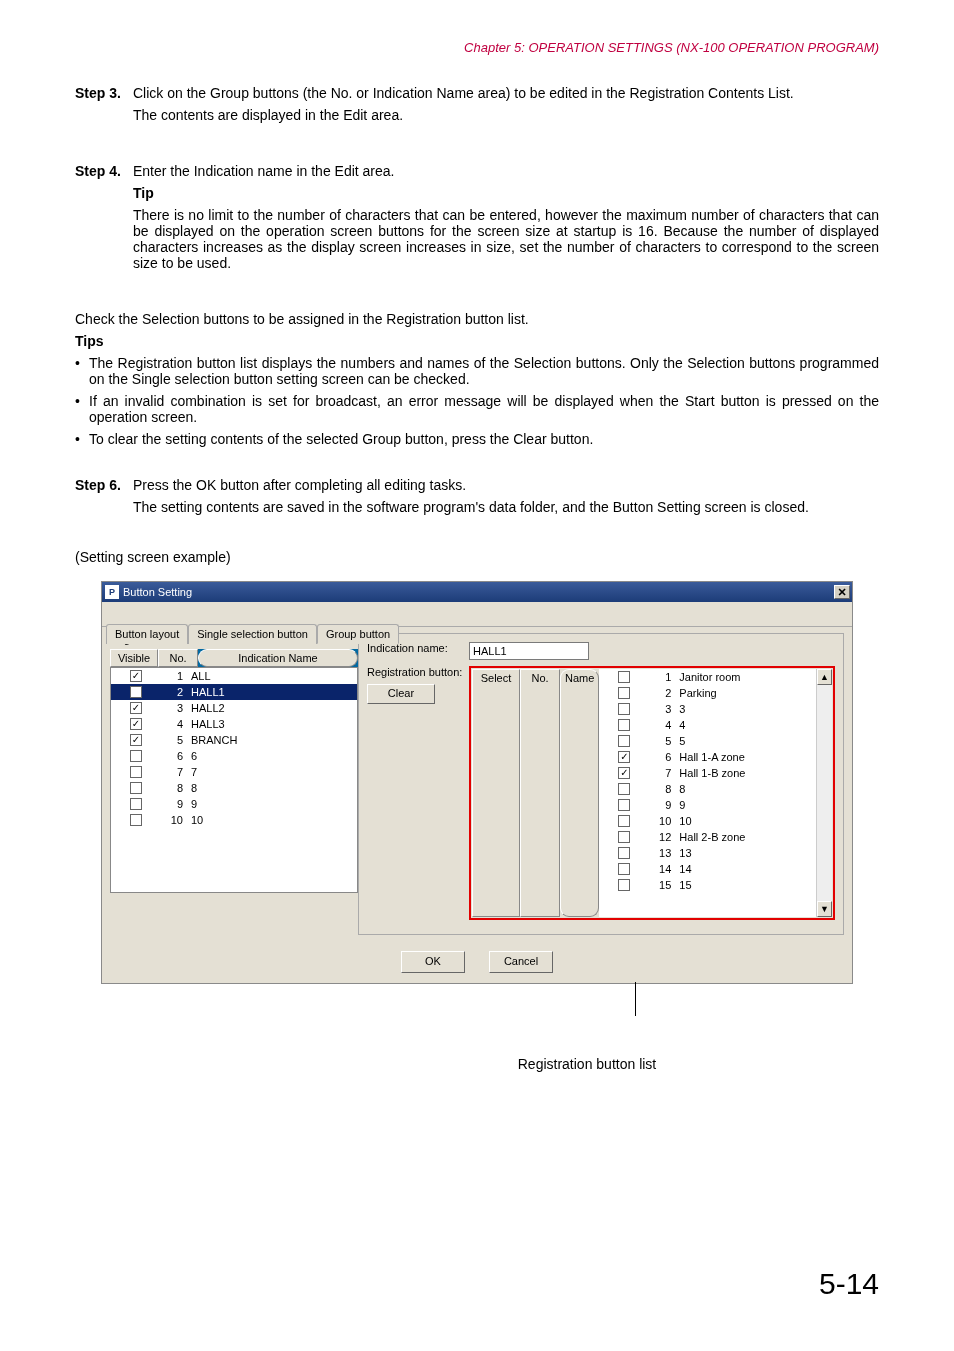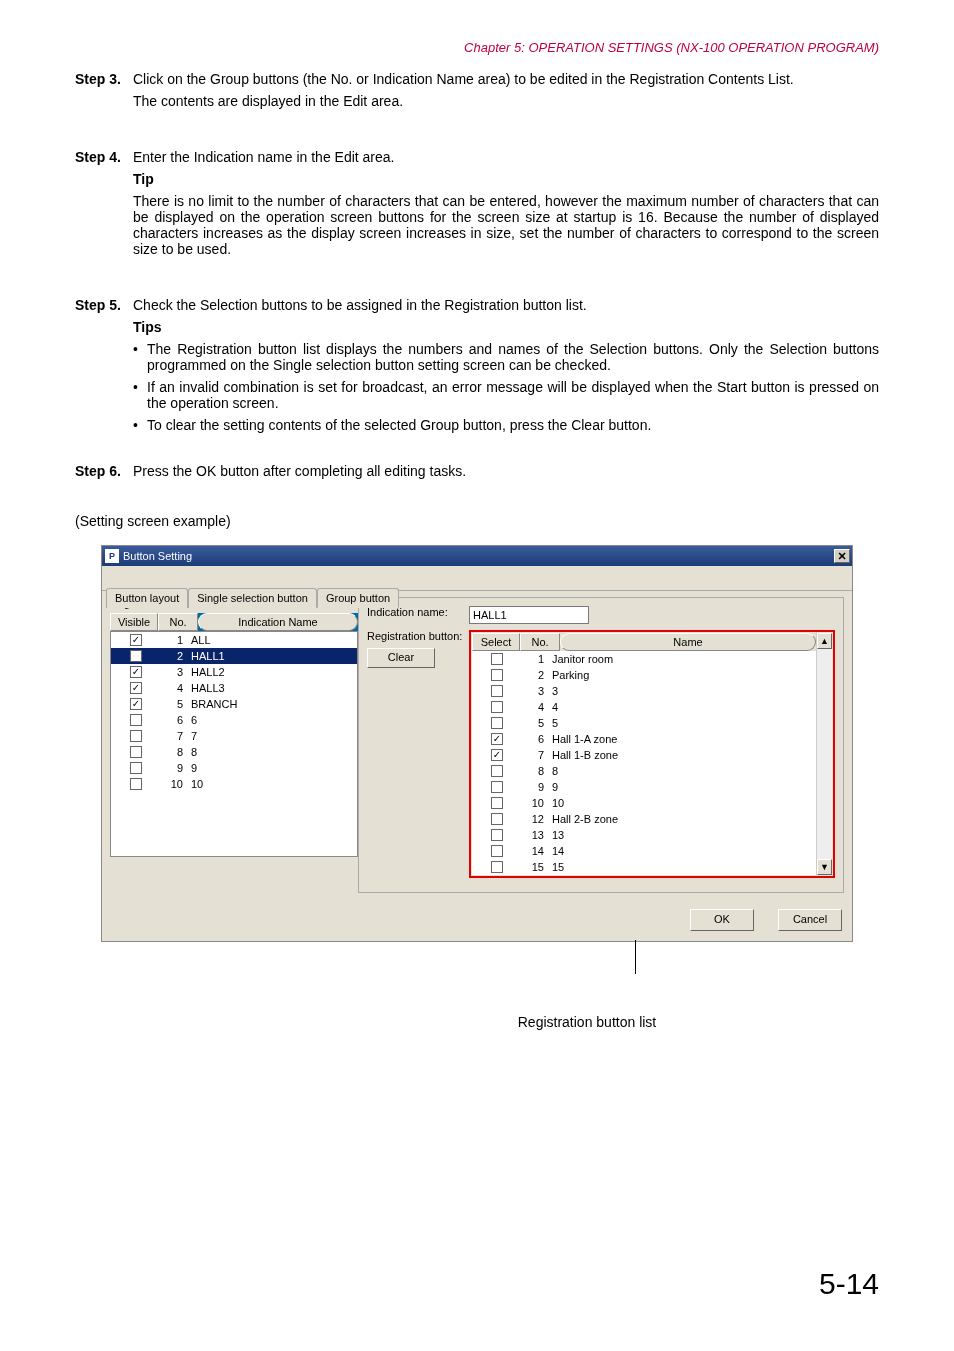--- a/index.html
+++ b/index.html
@@ -11,21 +11,21 @@
       width: 954px;
       height: 1351px;
       position: relative;
       padding: 40px 75px 40px 75px;
     }
     .chapter-heading {
       color: #c00040;
       font-style: italic;
       text-align: right;
       font-size: 13px;
-      margin-bottom: 16px;
+      margin-bottom: 30px;
     }
     .step { display: flex; margin-bottom: 8px; }
     .step-label { font-weight: bold; min-width: 58px; flex-shrink: 0; }
     .step-body { flex: 1; text-align: justify; }
     .step-body p { margin-bottom: 6px; }
     .sub-heading { font-weight: bold; }
     .bullet-row { display: flex; margin-bottom: 6px; }
     .bullet-dot { width: 14px; flex-shrink: 0; }
     .bullet-text { flex: 1; text-align: justify; }
     .example-label { font-size: 14px; margin-top: 28px; margin-bottom: 16px; }
@@ -150,21 +150,21 @@
       background: #fff;
       padding: 1px 3px;
       font-size: 11px;
     }
     .reg-list-wrap {
       flex: 1;
       border: 2px solid #e20000;
       padding: 1px;
       display: flex;
     }
-    .reg-list-inner { flex:1; display:flex; flex-direction:column; }
+    .reg-list-inner { flex:1; display:flex; flex-direction:row; }
     .reg-header { display:flex; background:#e4e0d4; }
     .reg-body {
       flex:1;
       background:#fff;
       height: 248px;
       overflow: hidden;
       position: relative;
     }
     .reg-row { display:flex; align-items:center; height:16px; padding:0 2px; }
     .reg-vis { width:46px; display:flex; justify-content:center; }
@@ -189,21 +189,21 @@
       width: 68px; height: 20px;
       background:#e4e0d4;
       border:1px solid #fff;
       border-right-color:#666; border-bottom-color:#666;
       text-align:center;
       padding-top:2px;
       cursor: default;
     }
     .dialog-footer {
       display:flex;
-      justify-content:flex-end;
+      justify-content:center;
       padding: 8px 10px 10px 10px;
       gap: 24px;
     }
     .btn {
       width: 64px; height: 22px;
       background:#e4e0d4;
       border:1px solid #fff;
       border-right-color:#666; border-bottom-color:#666;
       text-align:center;
       padding-top:3px;
@@ -249,21 +249,20 @@
   <div class="step-label">Step 4.</div>
   <div class="step-body">
     <p>Enter the Indication name in the Edit area.</p>
     <p class="sub-heading">Tip</p>
     <p>There is no limit to the number of characters that can be entered, however the maximum number of characters that can be displayed on the operation screen buttons for the screen size at startup is 16. Because the number of displayed characters increases as the display screen increases in size, set the number of characters to correspond to the screen size to be used.</p>
   </div>
 </div>
 <div class="gap"></div>
 
 <div class="step">
-  <div class="step-label">Step 5.</div>
   <div class="step-body">
     <p>Check the Selection buttons to be assigned in the Registration button list.</p>
     <p class="sub-heading">Tips</p>
     <div class="bullet-row">
         <span class="bullet-dot">•</span>
         <span class="bullet-text">The Registration button list displays the numbers and names of the Selection buttons. Only the Selection buttons programmed on the Single selection button setting screen can be checked.</span>
       </div>
     <div class="bullet-row">
         <span class="bullet-dot">•</span>
         <span class="bullet-text">If an invalid combination is set for broadcast, an error message will be displayed when the Start button is pressed on the operation screen.</span>
@@ -273,20 +272,21 @@
         <span class="bullet-text">To clear the setting contents of the selected Group button, press the Clear button.</span>
       </div>
   </div>
 </div>
 <div style="height:16px"></div>
 
 <div class="step">
   <div class="step-label">Step 6.</div>
   <div class="step-body">
     <p>Press the OK button after completing all editing tasks.</p>
+    <p>The setting contents are saved in the software program's data folder, and the Button Setting screen is closed.</p>
   </div>
 </div>
 
 <p class="example-label">(Setting screen example)</p>
 
 <div class="dialog-container">
   <div class="dialog">
     <div class="titlebar">
       <span class="titlebar-icon">P</span>
       <span class="titlebar-title">Button Setting</span>

